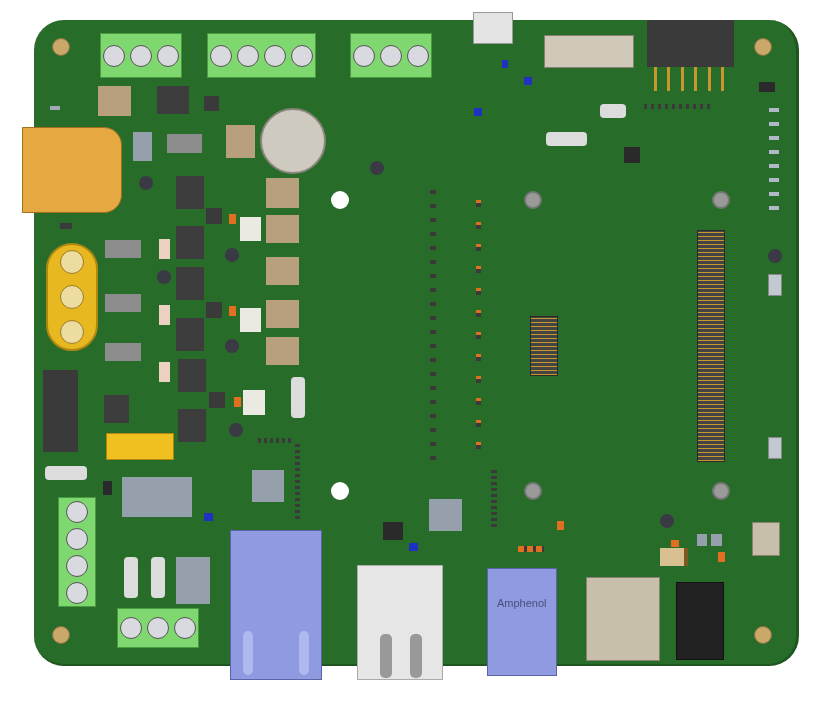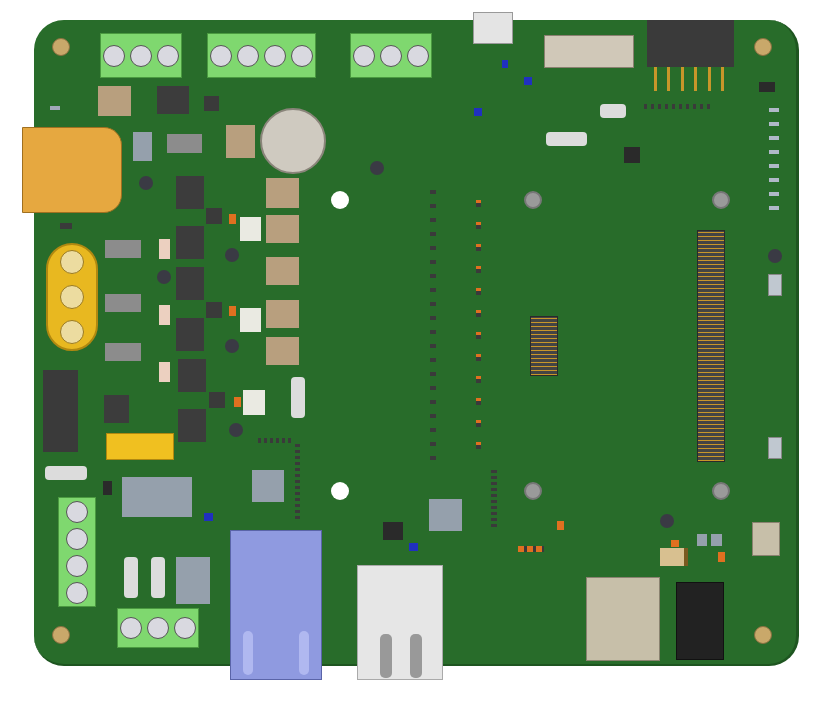--- a/index.html
+++ b/index.html
@@ -150,20 +150,23 @@
   <div class="comp" style="left:230px;top:530px;width:92px;height:150px;background:#8f9ae0;border:1px solid #5a64a8;">
     <div style="position:absolute;left:12px;top:100px;width:10px;height:44px;background:#b0b8f0;border-radius:5px;"></div>
     <div style="position:absolute;left:68px;top:100px;width:10px;height:44px;background:#b0b8f0;border-radius:5px;"></div>
   </div>
 
   <div class="comp" style="left:357px;top:565px;width:86px;height:115px;background:#e6e6e6;border:1px solid #aaa;">
     <div style="position:absolute;left:22px;top:68px;width:12px;height:44px;background:#999;border-radius:5px;"></div>
     <div style="position:absolute;left:52px;top:68px;width:12px;height:44px;background:#999;border-radius:5px;"></div>
   </div>
 
+  <div class="comp" style="left:487px;top:568px;width:70px;height:108px;background:#8f9ae0;border:1px solid #5a64a8;">
+    <span class="lbl" style="left:9px;top:28px;">Amphenol</span>
+  </div>
 
   <div class="comp" style="left:586px;top:577px;width:74px;height:84px;background:#c7bfa9;border:1px solid #8a8270;"></div>
 
   <div class="comp" style="left:676px;top:582px;width:48px;height:78px;background:#222;border:1px solid #111;"></div>
 
   <div class="comp" style="left:660px;top:548px;width:28px;height:18px;background:#d8c090;border-right:4px solid #7a5a20;"></div>
 
   <div class="comp" style="left:752px;top:522px;width:28px;height:34px;background:#c7bfa9;border:1px solid #8a8270;"></div>
 
   <div class="comp" style="left:229px;top:214px;width:7px;height:10px;background:#e07020;"></div>

